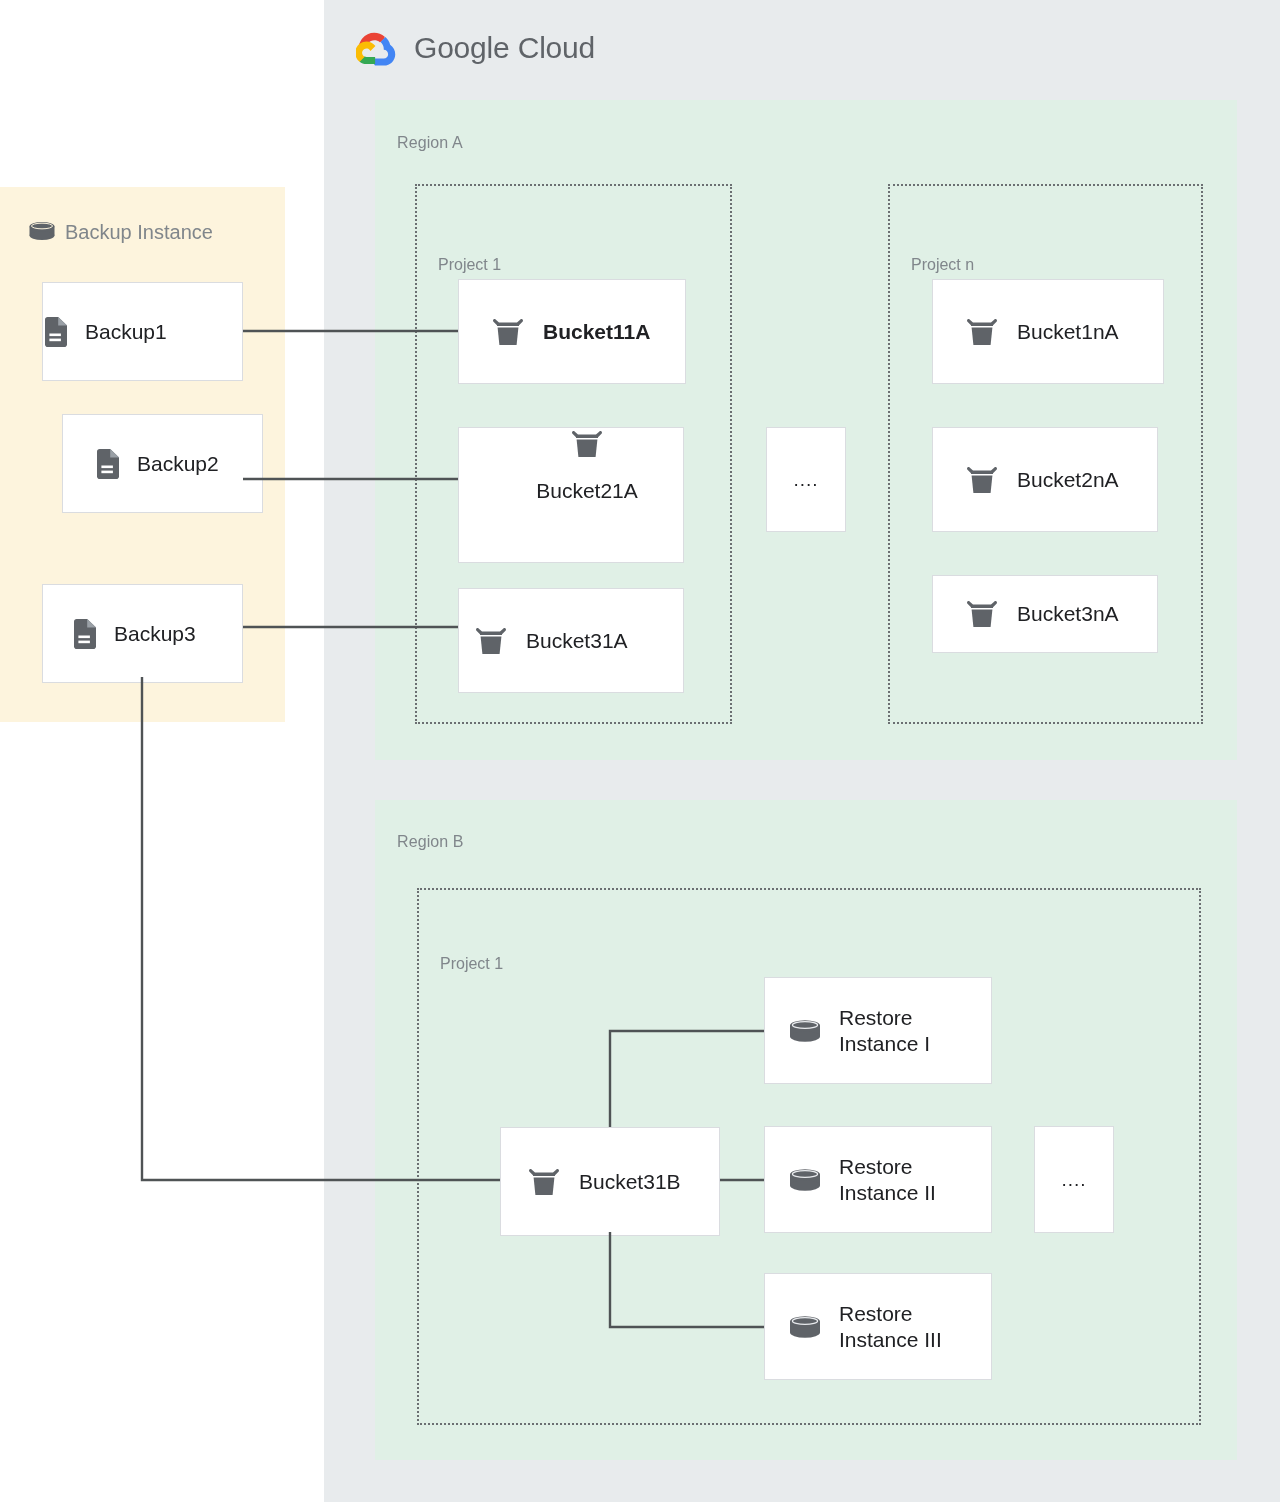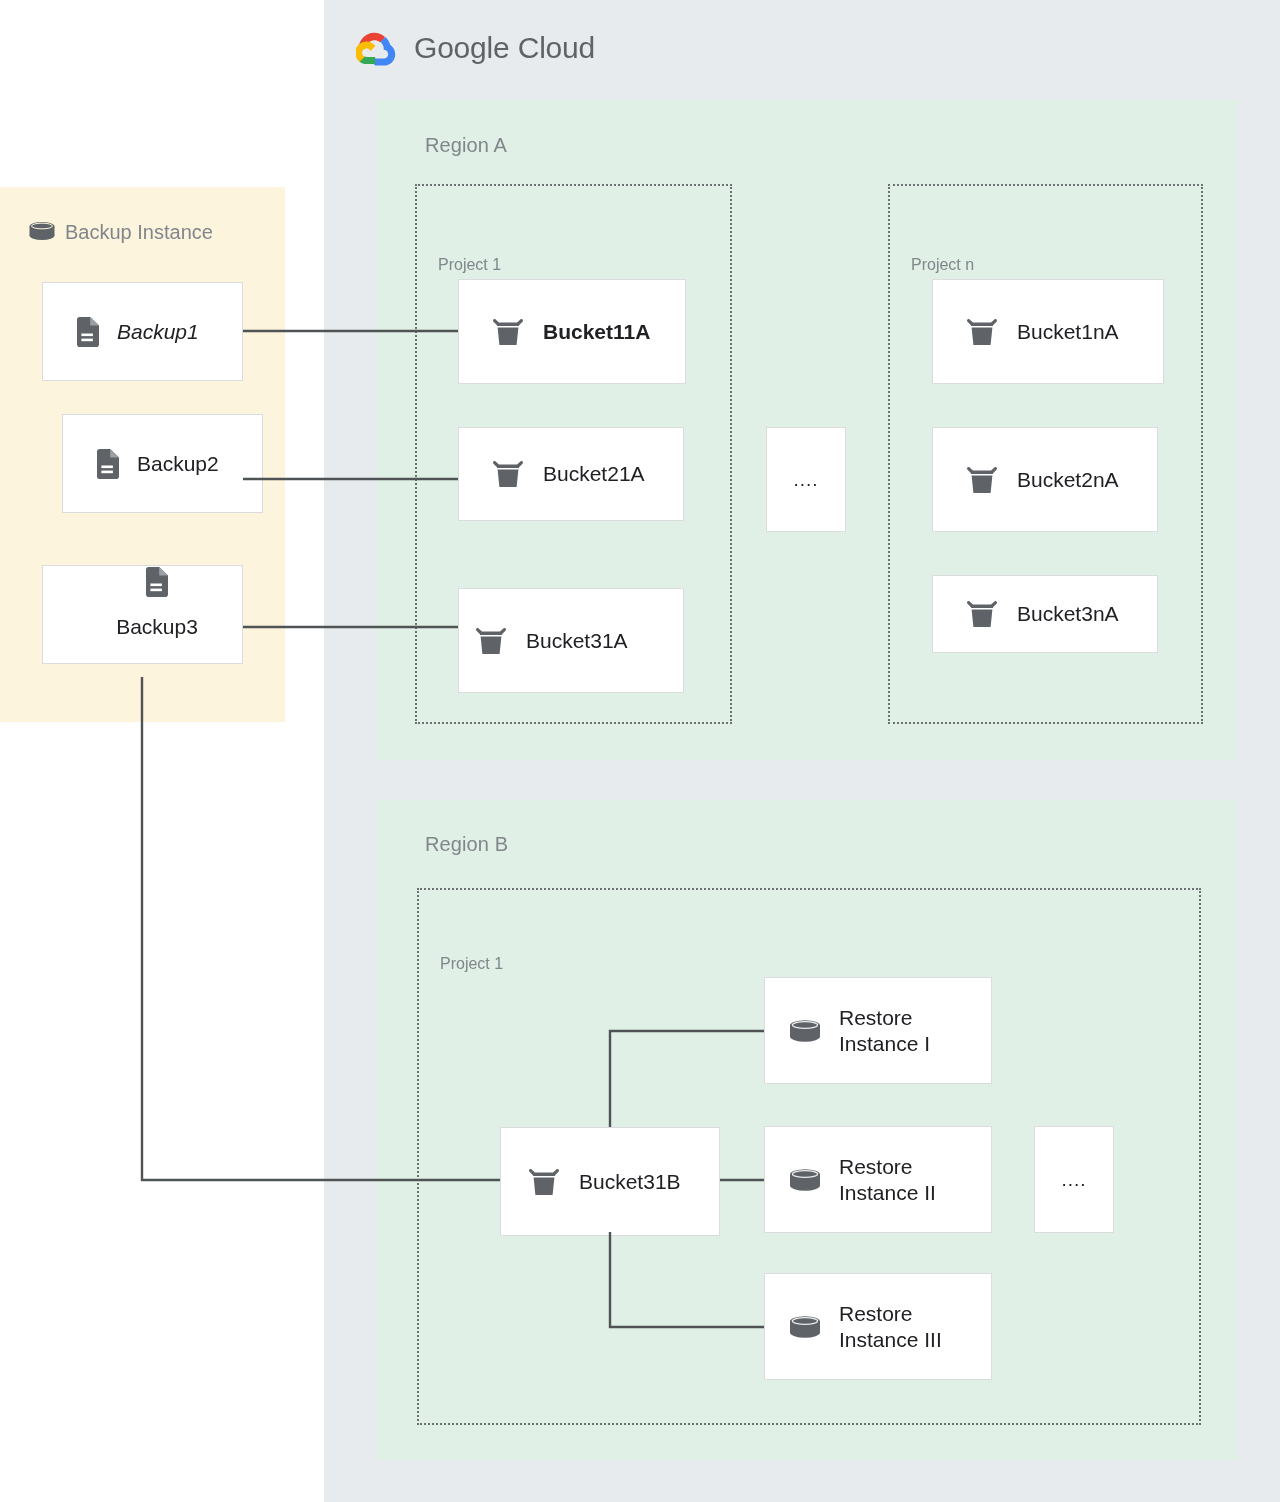--- a/index.html
+++ b/index.html
@@ -2,21 +2,21 @@
 <html><head>
 <meta charset="utf-8">
 <style>
   html,body{margin:0;padding:0;background:#ffffff;}
   body{font-family:"Liberation Sans","DejaVu Sans",sans-serif;}
   #canvas{position:relative;width:1280px;height:1502px;overflow:hidden;background:#ffffff;}
 
   
   .gcp-panel{position:absolute;left:324px;top:0;width:956px;height:1502px;background:#e8ebed;}
   .region{position:absolute;background:#e0f0e6;}
-  .region-label{position:absolute;color:#80868b;font-size:20px;letter-spacing:.1px;margin-left:28px;}
+  .region-label{position:absolute;color:#80868b;font-size:16px;letter-spacing:.1px;}
   .project{position:absolute;border:2px dotted #6b6f72;}
   .project-label{position:absolute;color:#80868b;font-size:16px;margin-top:36px;}
 
   .backup-panel{position:absolute;left:0;top:187px;width:285px;height:535px;background:#fdf4dd;}
   .backup-panel-label{position:absolute;color:#80868b;font-size:20px;}
 
   
   .node{position:absolute;background:#ffffff;border:1px solid #dadce0;box-sizing:border-box;
         display:flex;align-items:center;}
   .node .ic{flex:0 0 auto;display:flex;align-items:center;justify-content:center;}
@@ -65,21 +65,21 @@
   <div class="node" style="left:458px;top:279px;width:228px;height:105px;padding-left:32px;gap:18px;font-weight:bold;">
     <span class="ic">
       <svg width="34" height="32" viewBox="0 0 34 32">
           <path d="M2 4.5c0-1.3 1.6-2 2.6-1.1L8 6.5h18l3.4-3.1c1-0.9 2.6-0.2 2.6 1.1 0 0.4-0.2 0.9-0.5 1.2L28 9.2V10H6V9.2L2.5 5.7C2.2 5.4 2 5 2 4.5z" fill="#5f6368"></path>
           <path d="M6.6 11.5h20.8L25.6 29H8.4z" fill="#5f6368"></path>
         </svg>
     </span>
     <span class="lbl">Bucket11A</span>
   </div>
 
-  <div class="node" style="left:458px;top:427px;width:226px;height:94px;padding-left:32px;gap:18px;">
+  <div class="node" style="left:458px;top:427px;width:226px;height:136px;padding-left:32px;gap:18px;flex-direction:column;">
     <span class="ic">
       <svg width="34" height="32" viewBox="0 0 34 32">
           <path d="M2 4.5c0-1.3 1.6-2 2.6-1.1L8 6.5h18l3.4-3.1c1-0.9 2.6-0.2 2.6 1.1 0 0.4-0.2 0.9-0.5 1.2L28 9.2V10H6V9.2L2.5 5.7C2.2 5.4 2 5 2 4.5z" fill="#5f6368"></path>
           <path d="M6.6 11.5h20.8L25.6 29H8.4z" fill="#5f6368"></path>
         </svg>
     </span>
     <span class="lbl">Bucket21A</span>
   </div>
 
   <div class="node" style="left:458px;top:588px;width:226px;height:105px;padding-left:15px;gap:18px;">
@@ -185,21 +185,21 @@
   <span style="position:absolute;left:27px;top:219px;">
     <svg width="30" height="24" viewBox="0 0 36 28">
         <ellipse cx="18" cy="8.5" rx="15" ry="5.2" fill="#5f6368"></ellipse>
         <rect x="3" y="8.5" width="30" height="11" fill="#5f6368"></rect>
         <ellipse cx="18" cy="19.5" rx="15" ry="5.2" fill="#5f6368"></ellipse>
         <ellipse cx="18" cy="8" rx="12.6" ry="3.4" fill="none" stroke="#fdf4dd" stroke-width="1.2"></ellipse>
       </svg>
   </span>
   <div class="backup-panel-label" style="left:65px;top:221px;">Backup Instance</div>
 
-  <div class="node" style="left:42px;top:282px;width:201px;height:99px;padding-left:32px;gap:16px;font-style:italic;">
+  <div class="node" style="left:42px;top:282px;width:201px;height:99px;gap:16px;">
     <span class="ic">
       <svg width="26" height="32" viewBox="0 0 26 32">
           <path d="M2 3.6C2 2.2 3.1 1 4.6 1h10.6L24 9.6V28.4c0 1.4-1.2 2.6-2.6 2.6H4.6C3.1 31 2 29.8 2 28.4z" fill="#5f6368"></path>
           <path d="M15.2 1L24 9.6h-8.8z" fill="#9aa0a6"></path>
           <rect x="6.4" y="17.5" width="11.5" height="2.6" fill="#ffffff"></rect>
           <rect x="6.4" y="22.6" width="11.5" height="2.6" fill="#ffffff"></rect>
         </svg>
     </span>
     <span class="lbl">Backup1</span>
   </div>
@@ -209,21 +209,21 @@
       <svg width="26" height="32" viewBox="0 0 26 32">
           <path d="M2 3.6C2 2.2 3.1 1 4.6 1h10.6L24 9.6V28.4c0 1.4-1.2 2.6-2.6 2.6H4.6C3.1 31 2 29.8 2 28.4z" fill="#5f6368"></path>
           <path d="M15.2 1L24 9.6h-8.8z" fill="#9aa0a6"></path>
           <rect x="6.4" y="17.5" width="11.5" height="2.6" fill="#ffffff"></rect>
           <rect x="6.4" y="22.6" width="11.5" height="2.6" fill="#ffffff"></rect>
         </svg>
     </span>
     <span class="lbl">Backup2</span>
   </div>
 
-  <div class="node" style="left:42px;top:565px;width:201px;height:99px;padding-left:29px;gap:16px;flex-direction:column;">
+  <div class="node" style="left:42px;top:584px;width:201px;height:99px;padding-left:29px;gap:16px;">
     <span class="ic">
       <svg width="26" height="32" viewBox="0 0 26 32">
           <path d="M2 3.6C2 2.2 3.1 1 4.6 1h10.6L24 9.6V28.4c0 1.4-1.2 2.6-2.6 2.6H4.6C3.1 31 2 29.8 2 28.4z" fill="#5f6368"></path>
           <path d="M15.2 1L24 9.6h-8.8z" fill="#9aa0a6"></path>
           <rect x="6.4" y="17.5" width="11.5" height="2.6" fill="#ffffff"></rect>
           <rect x="6.4" y="22.6" width="11.5" height="2.6" fill="#ffffff"></rect>
         </svg>
     </span>
     <span class="lbl">Backup3</span>
   </div>

